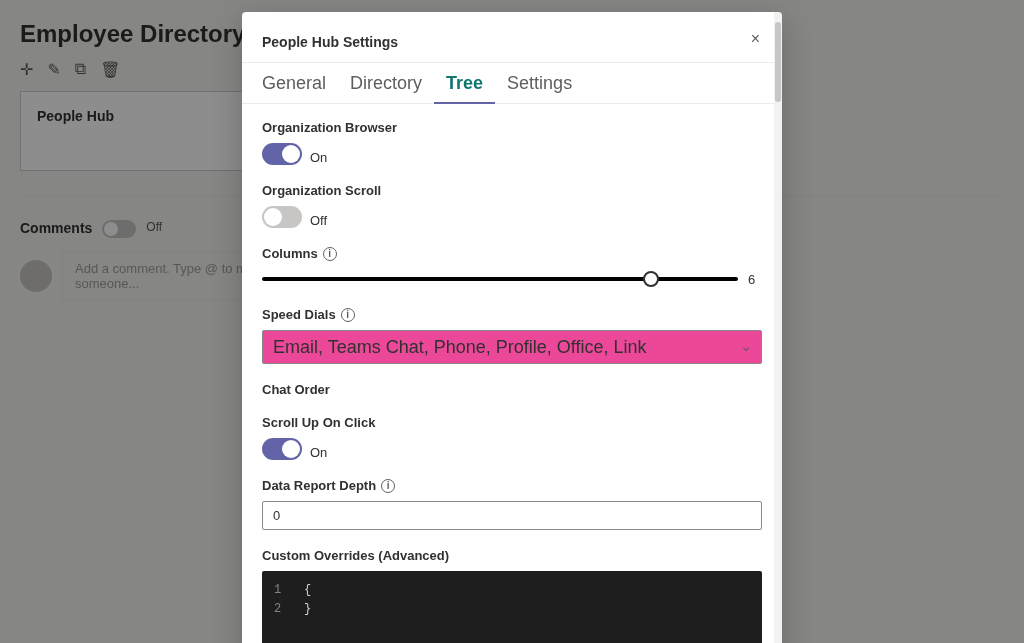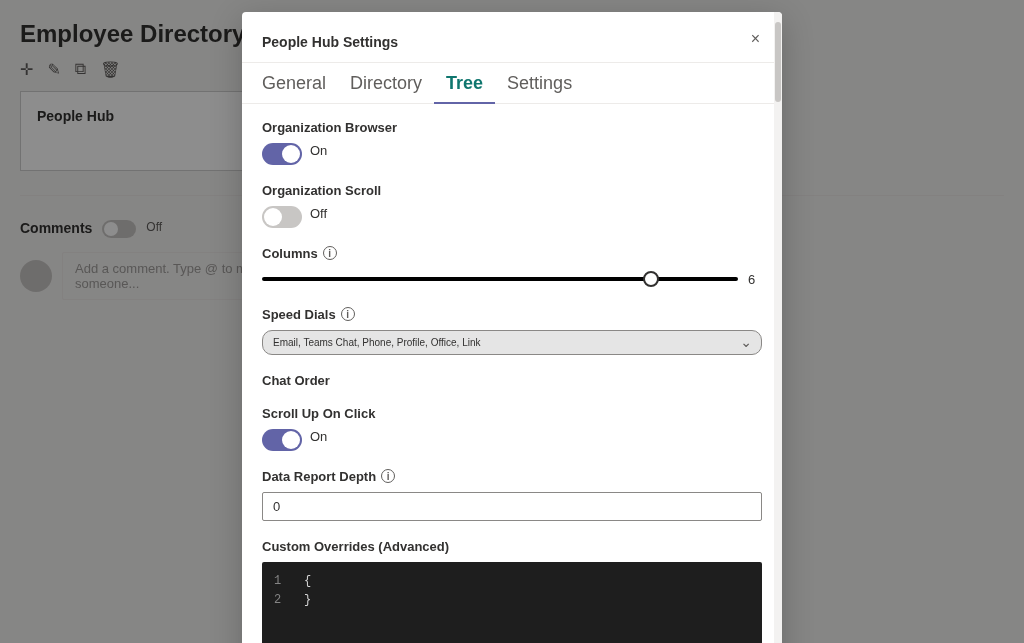--- a/index.html
+++ b/index.html
@@ -197,21 +197,21 @@
     .setting-row {
       margin-bottom: 18px;
     }
 
     .setting-label {
       font-size: 13px;
       font-weight: 600;
       color: #323130;
       margin-bottom: 8px;
       display: flex;
-      align-items: flex-start;
+      align-items: center;
       gap: 5px;
     }
 
     .info-icon {
       width: 14px;
       height: 14px;
       border-radius: 50%;
       border: 1px solid #605e5c;
       display: inline-flex;
       align-items: center;
@@ -262,21 +262,21 @@
       height: 18px;
       background: #fff;
       border-radius: 50%;
       position: absolute;
       top: 2px;
       left: 2px;
     }
 
     .toggle-row {
       display: flex;
-      align-items: flex-start;
+      align-items: flex-end;
       gap: 8px;
     }
 
     .toggle-state-label {
       font-size: 13px;
       color: #323130;
     }
 
     
     .slider-row {
@@ -317,25 +317,25 @@
     .slider-value {
       font-size: 13px;
       color: #323130;
       min-width: 14px;
     }
 
     
     .select-box {
       width: 100%;
       border: 1px solid #8a8886;
-      border-radius: 10px;
+      border-radius: 2px;
       padding: 6px 30px 6px 10px;
-      font-size: 10px;
-      color: #323130;
-      background: #e5e5e5;
+      font-size: 18px;
+      color: #323130;
+      background: #ec4899;
       appearance: none;
       -webkit-appearance: none;
       cursor: pointer;
       position: relative;
     }
 
     .select-wrapper {
       position: relative;
     }
 

